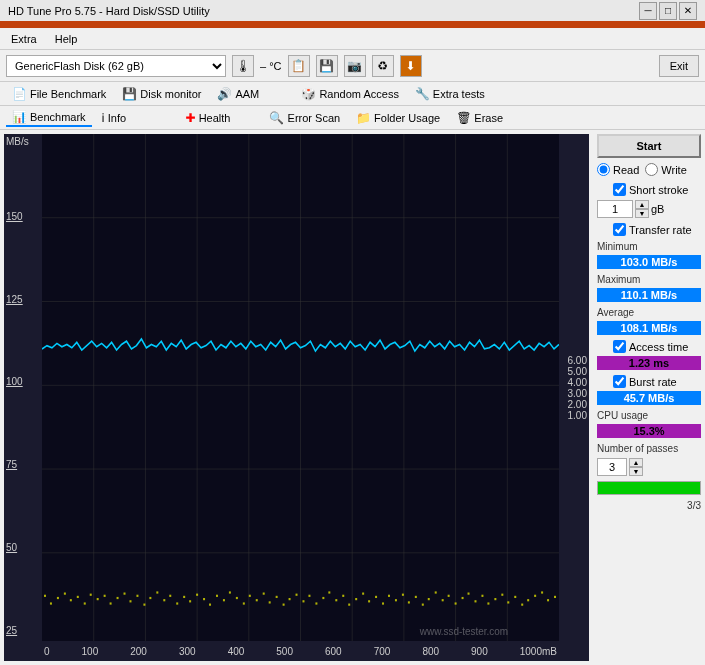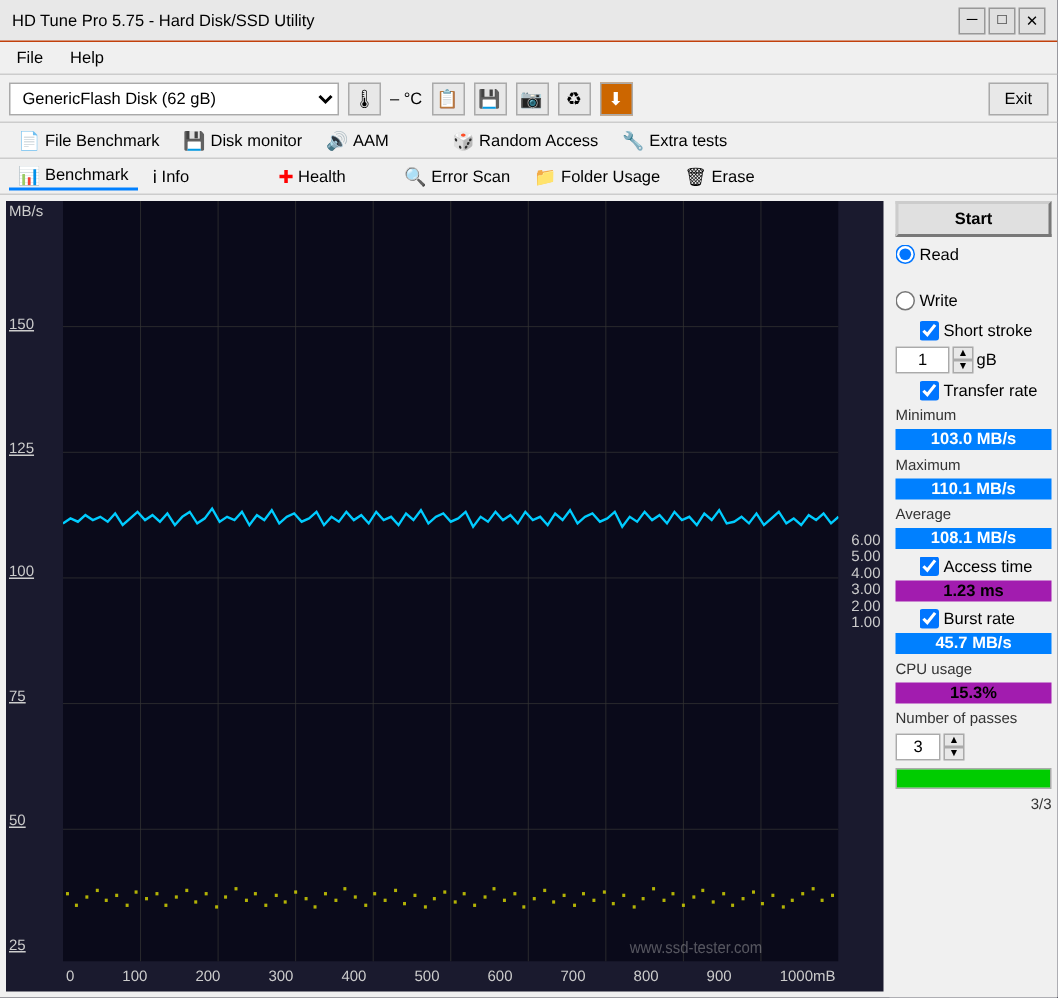--- a/index.html
+++ b/index.html
@@ -7,21 +7,21 @@
       width: 705px;
       height: 665px;
       font-family: 'Segoe UI', Tahoma, Geneva, Verdana, sans-serif;
       font-size: 11px;
       background: #f0f0f0;
       overflow: hidden;
     }
     
     #title-bar {
       background: #e8e8e8;
-      border-bottom: 1px solid #c2410c;
+      border-bottom: 7px solid #c2410c;
       display: flex;
       align-items: center;
       justify-content: space-between;
       padding: 4px 8px;
       height: 28px;
     }
     #title-controls {
       display: flex;
       gap: 2px;
     }
@@ -192,21 +192,21 @@
     }
     #start-btn {
       width: 100%;
       height: 24px;
       background: #e0e0e0;
       border: 2px outset #ccc;
       font-size: 11px;
       cursor: pointer;
       font-weight: bold;
     }
-    .radio-group { display: flex; flex-direction: column; gap: 18px; margin: 2px 0; }
+    .radio-group { display: flex; gap: 6px; margin: 2px 0; }
     .radio-item { display: flex; align-items: center; gap: 3px; font-size: 11px; cursor: pointer; }
     .checkbox-row { display: flex; align-items: flex-end; gap: 3px; font-size: 11px; cursor: pointer; margin-top: 2px; padding-left: 16px; }
     .spin-row { display: flex; align-items: center; gap: 2px; margin-top: 1px; }
     .spin-input {
       width: 36px;
       height: 18px;
       border: 1px solid #aaa;
       background: #fff;
       font-size: 11px;
       text-align: center;
@@ -278,21 +278,21 @@
 <div id="title-bar">
   <span>HD Tune Pro 5.75 - Hard Disk/SSD Utility</span>
   <div id="title-controls">
     <div class="title-btn">─</div>
     <div class="title-btn">□</div>
     <div class="title-btn">✕</div>
   </div>
 </div>
 
 <div id="menu-bar">
-  <span class="menu-item">File</span>
+  <span class="menu-item">Extra</span>
   <span class="menu-item">Help</span>
 </div>
 
 <div id="toolbar">
   <select id="disk-select"><option>GenericFlash Disk (62 gB)</option></select>
   <div class="toolbar-icon">🌡</div>
   <span style="font-size:11px;">– °C</span>
   <div class="toolbar-icon">📋</div>
   <div class="toolbar-icon">💾</div>
   <div class="toolbar-icon">📷</div>

